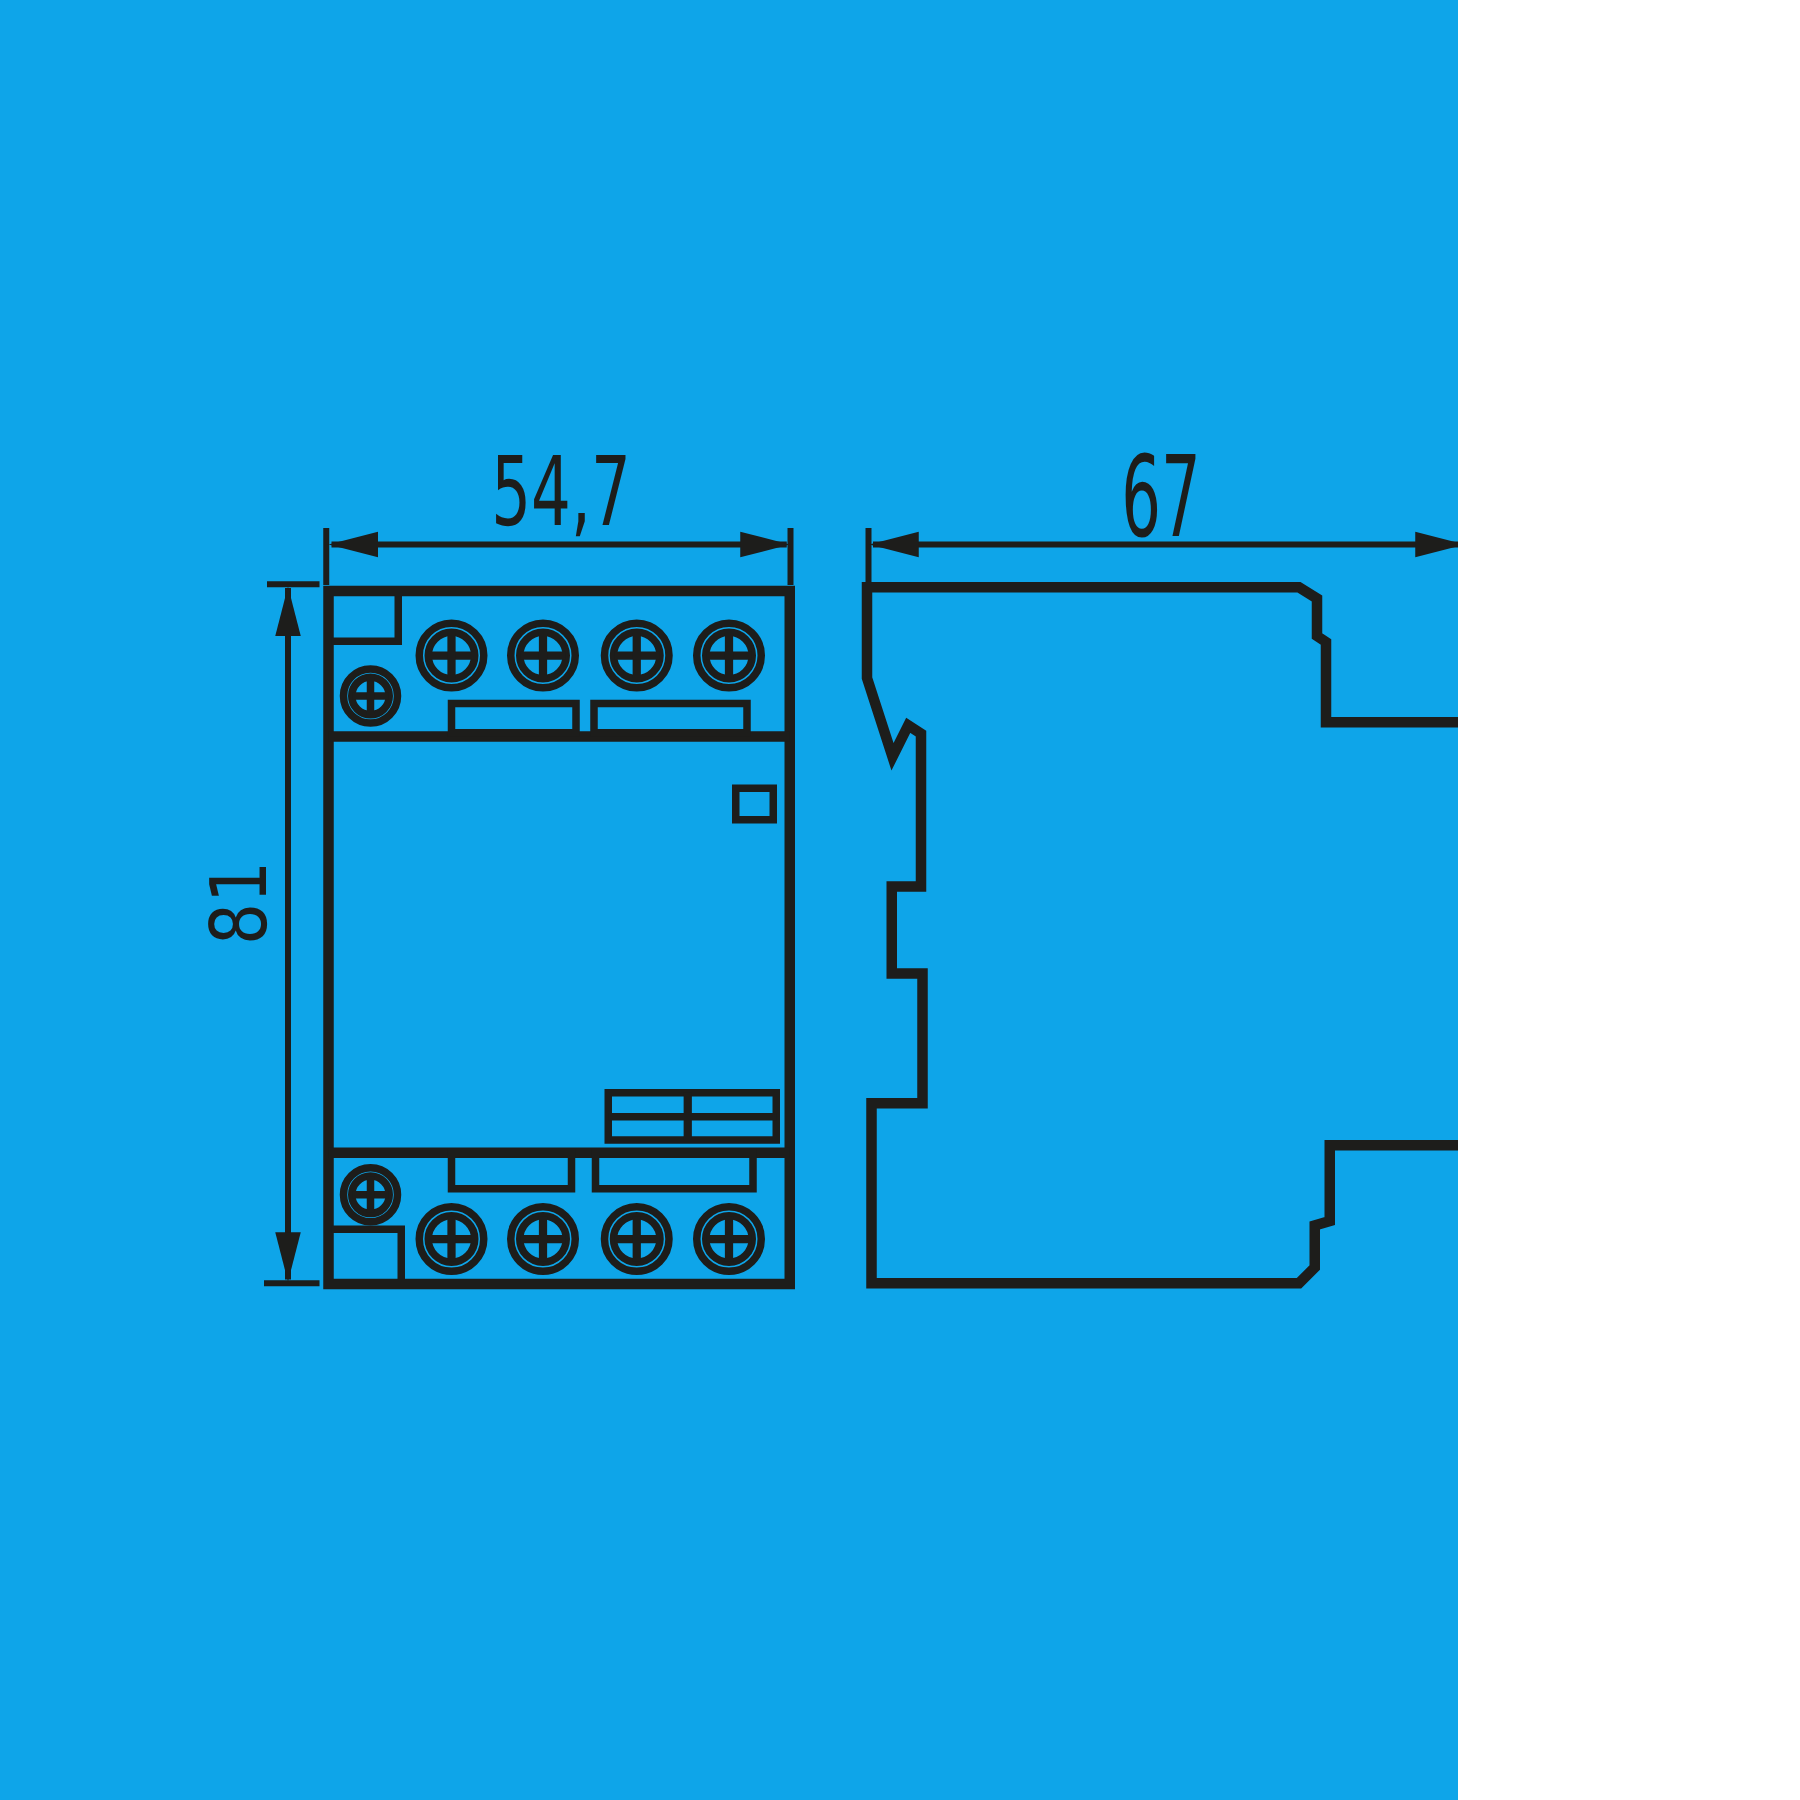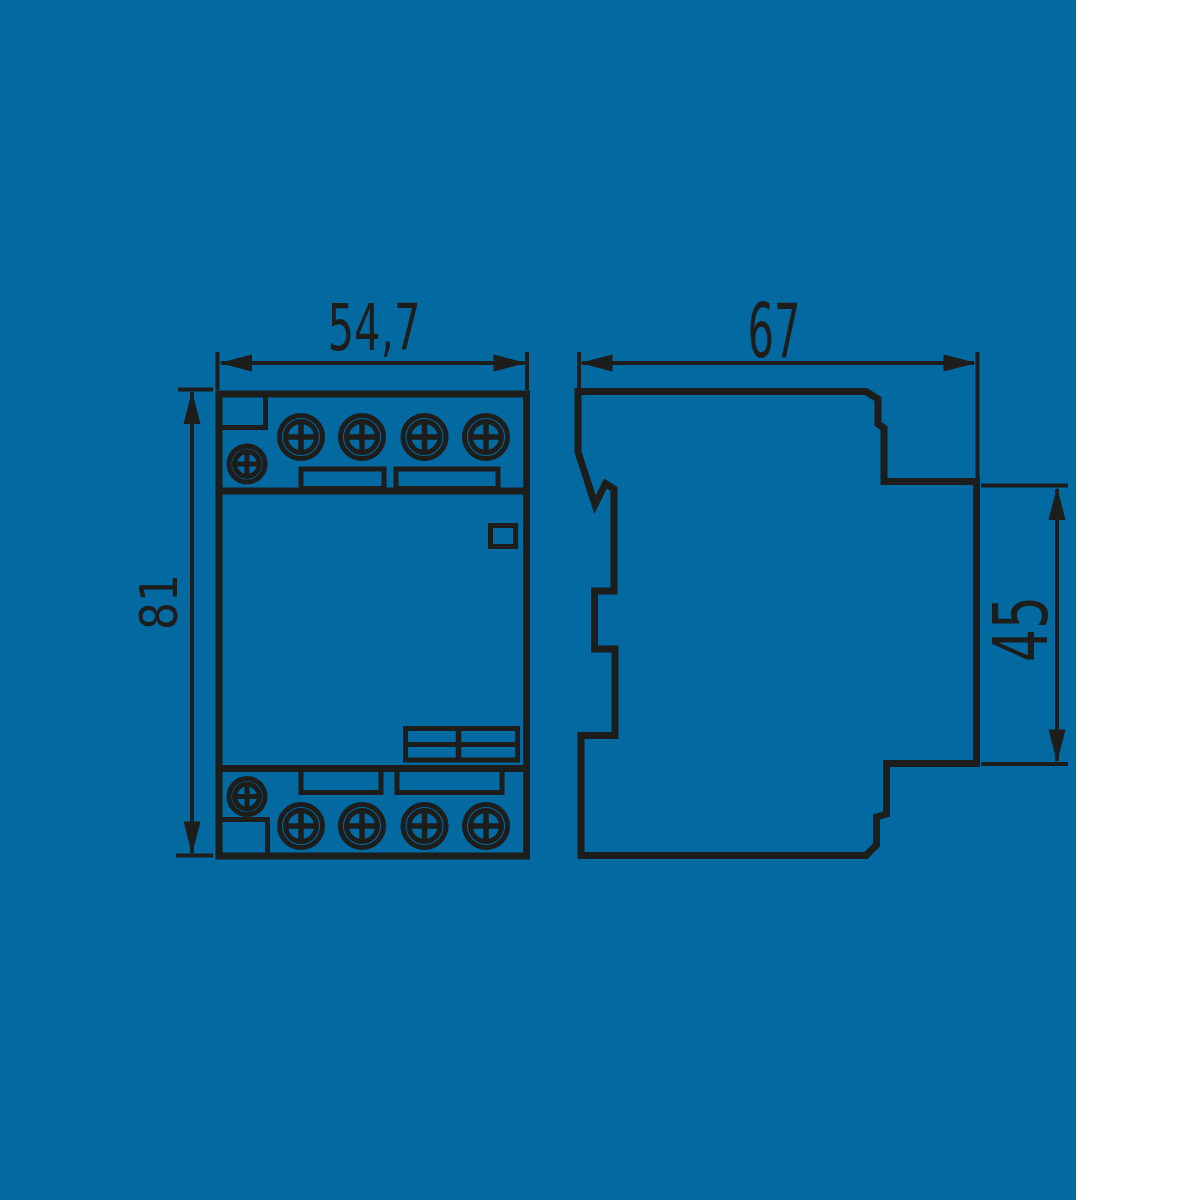--- a/index.html
+++ b/index.html
@@ -1,16 +1,16 @@
 <!DOCTYPE html>
 <html><head>
 <meta charset="utf-8">
 <style>
   html,body{margin:0;padding:0;background:#ffffff;}
-  .canvas{position:relative;width:1076px;height:1200px;background:#0369a1;overflow:hidden;}
+  .canvas{position:relative;width:972px;height:1200px;background:#0ea5e9;overflow:hidden;}
   svg{display:block;}
   .stroke{stroke:#1d1d1b;fill:none;}
   .w7{stroke-width:7;stroke-linejoin:miter;stroke-miterlimit:6;}
   .w5{stroke-width:5;}
   .w55{stroke-width:5.5;stroke-linecap:butt;}
   .w4{stroke-width:4;}
   .arrow{fill:#1d1d1b;stroke:none;}
   text.dim{font-family:"DejaVu Sans","Liberation Sans",sans-serif;fill:#1d1d1b;text-anchor:middle;}
 </style>
 </head>

